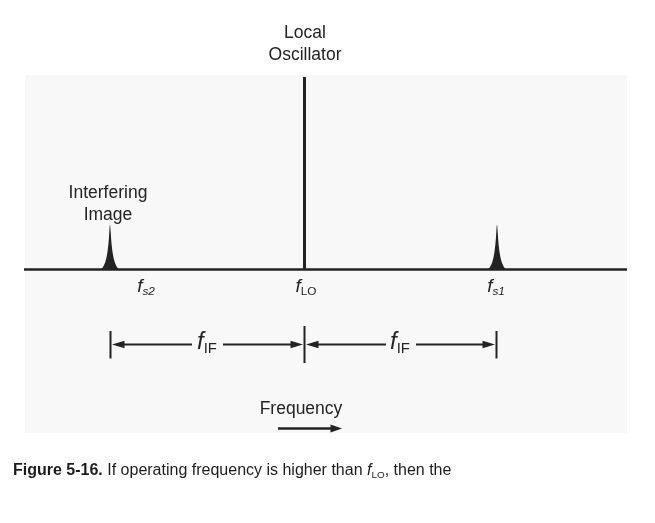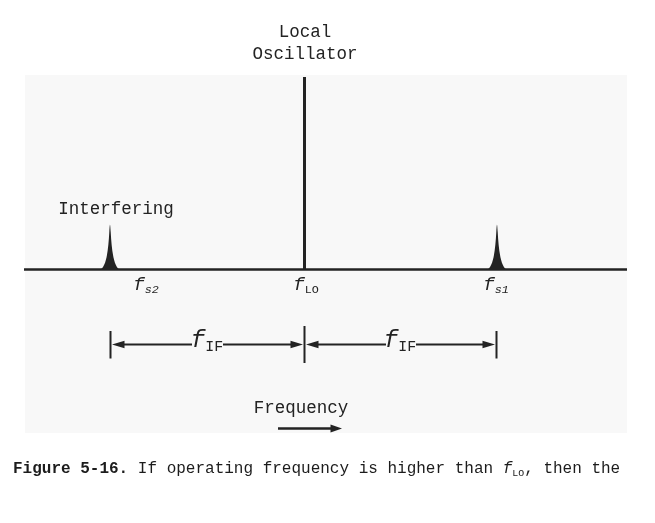--- a/index.html
+++ b/index.html
@@ -6,21 +6,21 @@
     --ink:#232323;
     --panel-bg:#f8f8f8;
     --page-bg:#ffffff;
     --caption-ink:#1c1c1c;
   }
   html,body{margin:0;padding:0;background:var(--page-bg);}
   .page{
     position:relative;
     width:627px;height:523px;
     background:var(--page-bg);
-    font-family:Liberation Mono, monospace;
+    font-family:Liberation Sans, sans-serif;
     color:var(--ink);
     overflow:hidden;
   }
   .panel{
     position:absolute;left:25px;top:75px;width:630px;height:358px;
     background:var(--panel-bg);
   }
   svg.gfx{position:absolute;left:0;top:0;}
   .lbl{
     position:absolute;
@@ -95,22 +95,23 @@
 
       <polygon points="342,428.5 330.5,424.6 330.5,432.4"></polygon>
     </g>
   </svg>
 
   <div class="lbl" style="left:305px;top:21px;">
     <div>Local</div>
     <div>Oscillator</div>
   </div>
 
-  <div class="lbl" style="left:116px;top:181px;margin-top:17px;">
+  <div class="lbl" style="left:108px;top:181px;">
     <div>Interfering</div>
+    <div>Image</div>
   </div>
 
 
   <div class="math" style="left:107px;top:276px;margin-left:39px;"><i>f</i><sub class="it">s2</sub></div>
 
   <div class="math" style="left:306px;top:276px;"><i>f</i><sub>LO</sub></div>
 
   <div class="math" style="left:496px;top:276px;"><i>f</i><sub class="it">s1</sub></div>
 
   <div class="math fif" style="left:207px;top:329px;"><i>f</i><sub>IF</sub></div>

